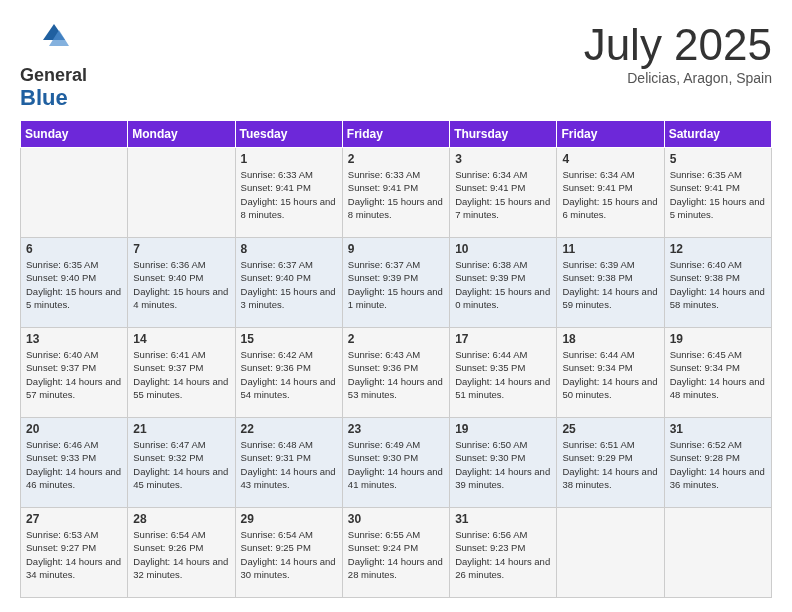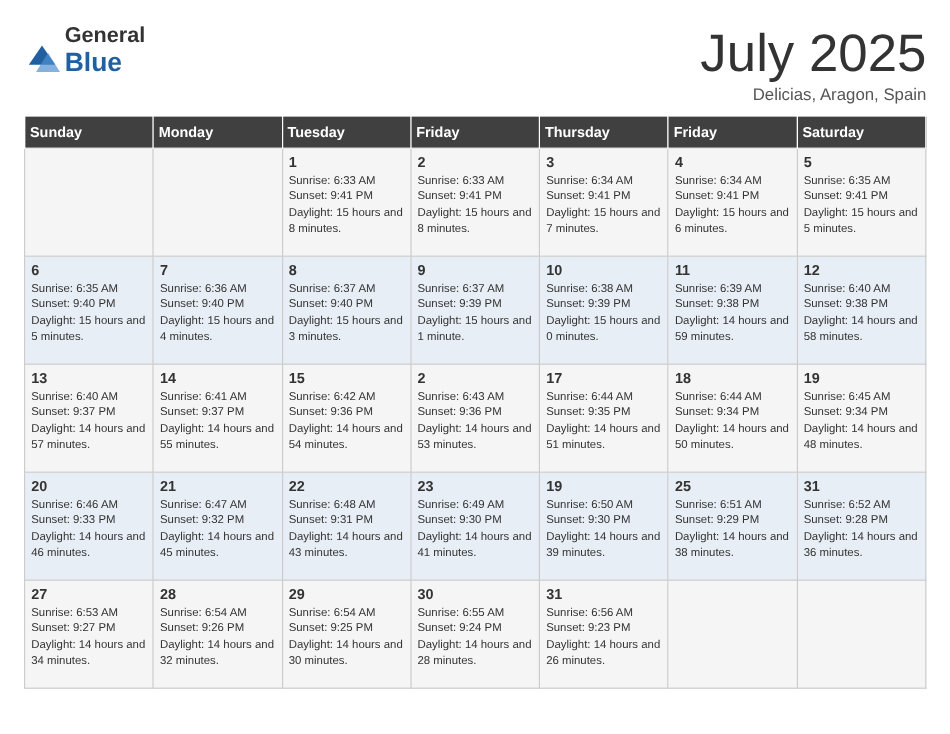--- a/index.html
+++ b/index.html
@@ -11,22 +11,23 @@
       padding: 20px;
     }
     .header {
       display: flex;
       justify-content: space-between;
       align-items: flex-start;
       margin-bottom: 10px;
     }
     .logo {
       display: flex;
-      align-items: flex-end;
-      gap: 4px;
+      align-items: center;
+      gap: 16px;
+      flex-direction: column;
     }
     .logo-text {
       display: flex;
       flex-direction: column;
       line-height: 1.1;
     }
     .logo-icon {
       width: 30px;
       height: 30px;
     }
@@ -41,21 +42,21 @@
     .location {
       font-size: 14px;
       color: #555;
     }
     table {
       width: 100%;
       border-collapse: collapse;
       table-layout: fixed;
     }
     thead tr th {
-      background-color: #404040;
+      background-color: #6d28d9;
       color: #fff;
       font-size: 12px;
       padding: 6px 4px;
       text-align: left;
       border: 1px solid #fff;
     }
     tbody tr td {
       vertical-align: top;
       border: 1px solid #ccc;
       padding: 4px 5px;

